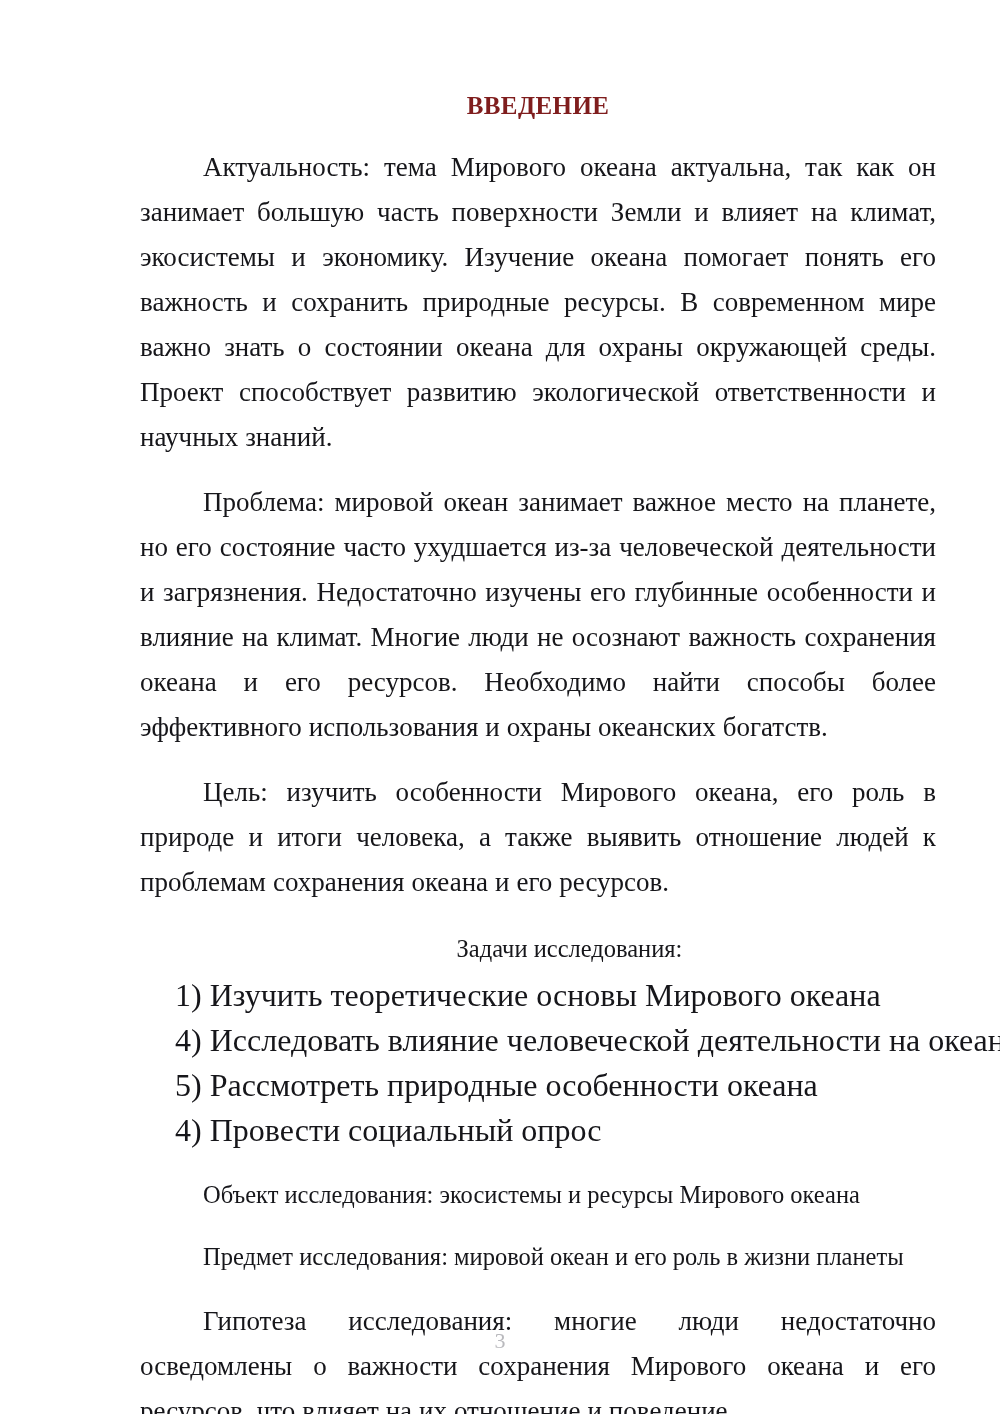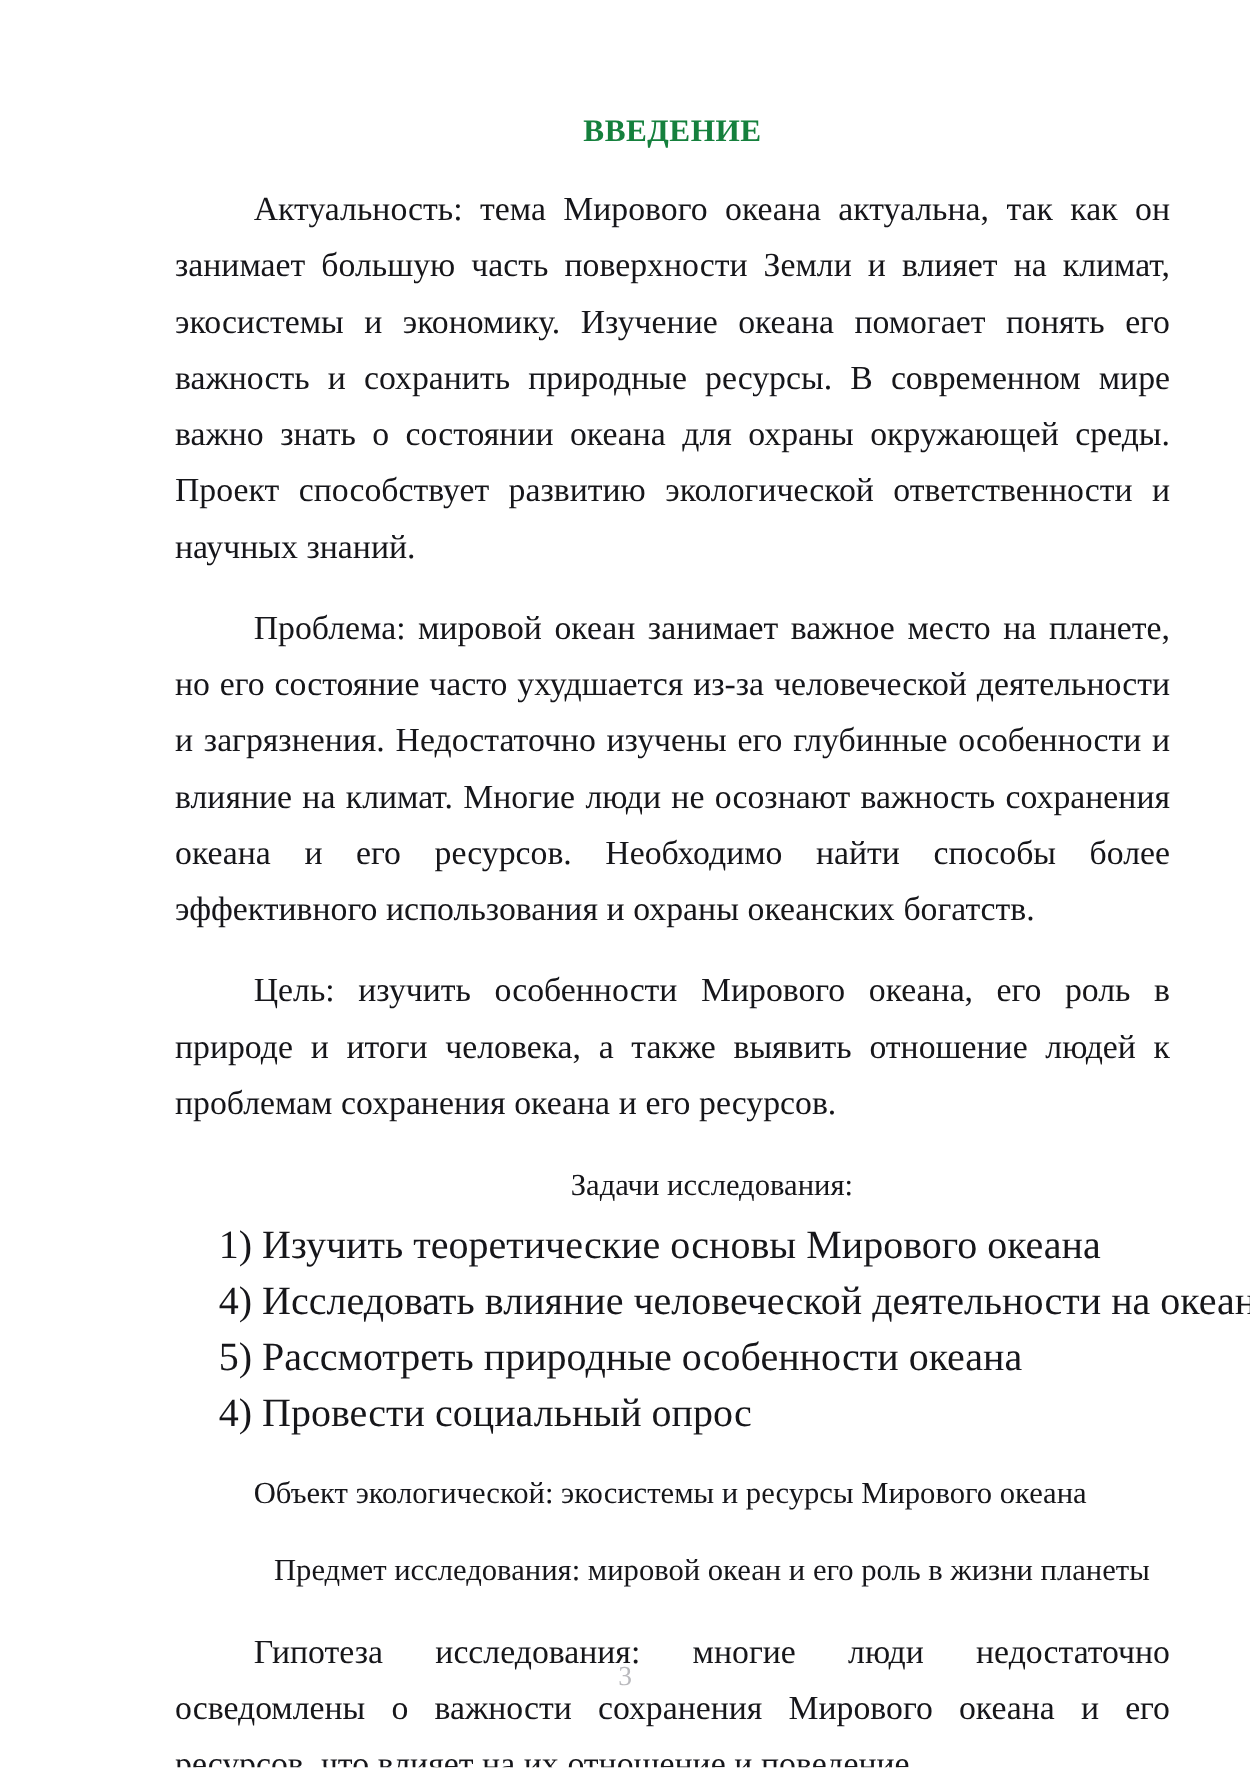--- a/index.html
+++ b/index.html
@@ -26,21 +26,21 @@
     width: 796px;
   }
   .doc-title {
     font-size: 25px;
     font-weight: bold;
     text-align: center;
     letter-spacing: 0.4px;
     margin: 0;
     padding-top: 90px;
     line-height: 1.25;
-    color: #15803d;
+    color: #7f1d1d;
   }
   .para {
     font-size: 27px;
     line-height: 45px;
     text-align: justify;
     text-justify: inter-word;
     text-indent: 63px;
     margin: 0;
     padding-top: 20px;
     -webkit-hyphens: none;
@@ -77,21 +77,20 @@
   .standalone {
     font-size: 24.5px;
     line-height: 45px;
     text-indent: 63px;
     margin: 0;
     padding-top: 19px;
     text-align: left;
   }
   .standalone.tight {
     padding-top: 17px;
-    text-align: center;
   }
   .page-number {
     position: absolute;
     left: 0;
     right: 0;
     top: 1330px;
     text-align: center;
     font-size: 22px;
     color: #b9b9bd;
     line-height: 1;
@@ -113,21 +112,21 @@
 
     <p class="sub-head">Задачи исследования:</p>
 
     <ul class="list tasks">
       <li class="list-item">1) Изучить теоретические основы Мирового океана</li>
       <li class="list-item">4) Исследовать влияние человеческой деятельности на океан</li>
       <li class="list-item">5) Рассмотреть природные особенности океана</li>
       <li class="list-item">4) Провести социальный опрос</li>
     </ul>
 
-    <p class="standalone">Объект экологической: экосистемы и ресурсы Мирового океана</p>
+    <p class="standalone">Объект исследования: экосистемы и ресурсы Мирового океана</p>
 
     <p class="standalone tight">Предмет исследования: мировой океан и его роль в жизни планеты</p>
 
     <p class="para">Гипотеза исследования: многие люди недостаточно осведомлены о важности сохранения Мирового океана и его ресурсов, что влияет на их отношение и поведение.</p>
 
   </div>
 
   <div class="page-number">3</div>
 </div>
 

